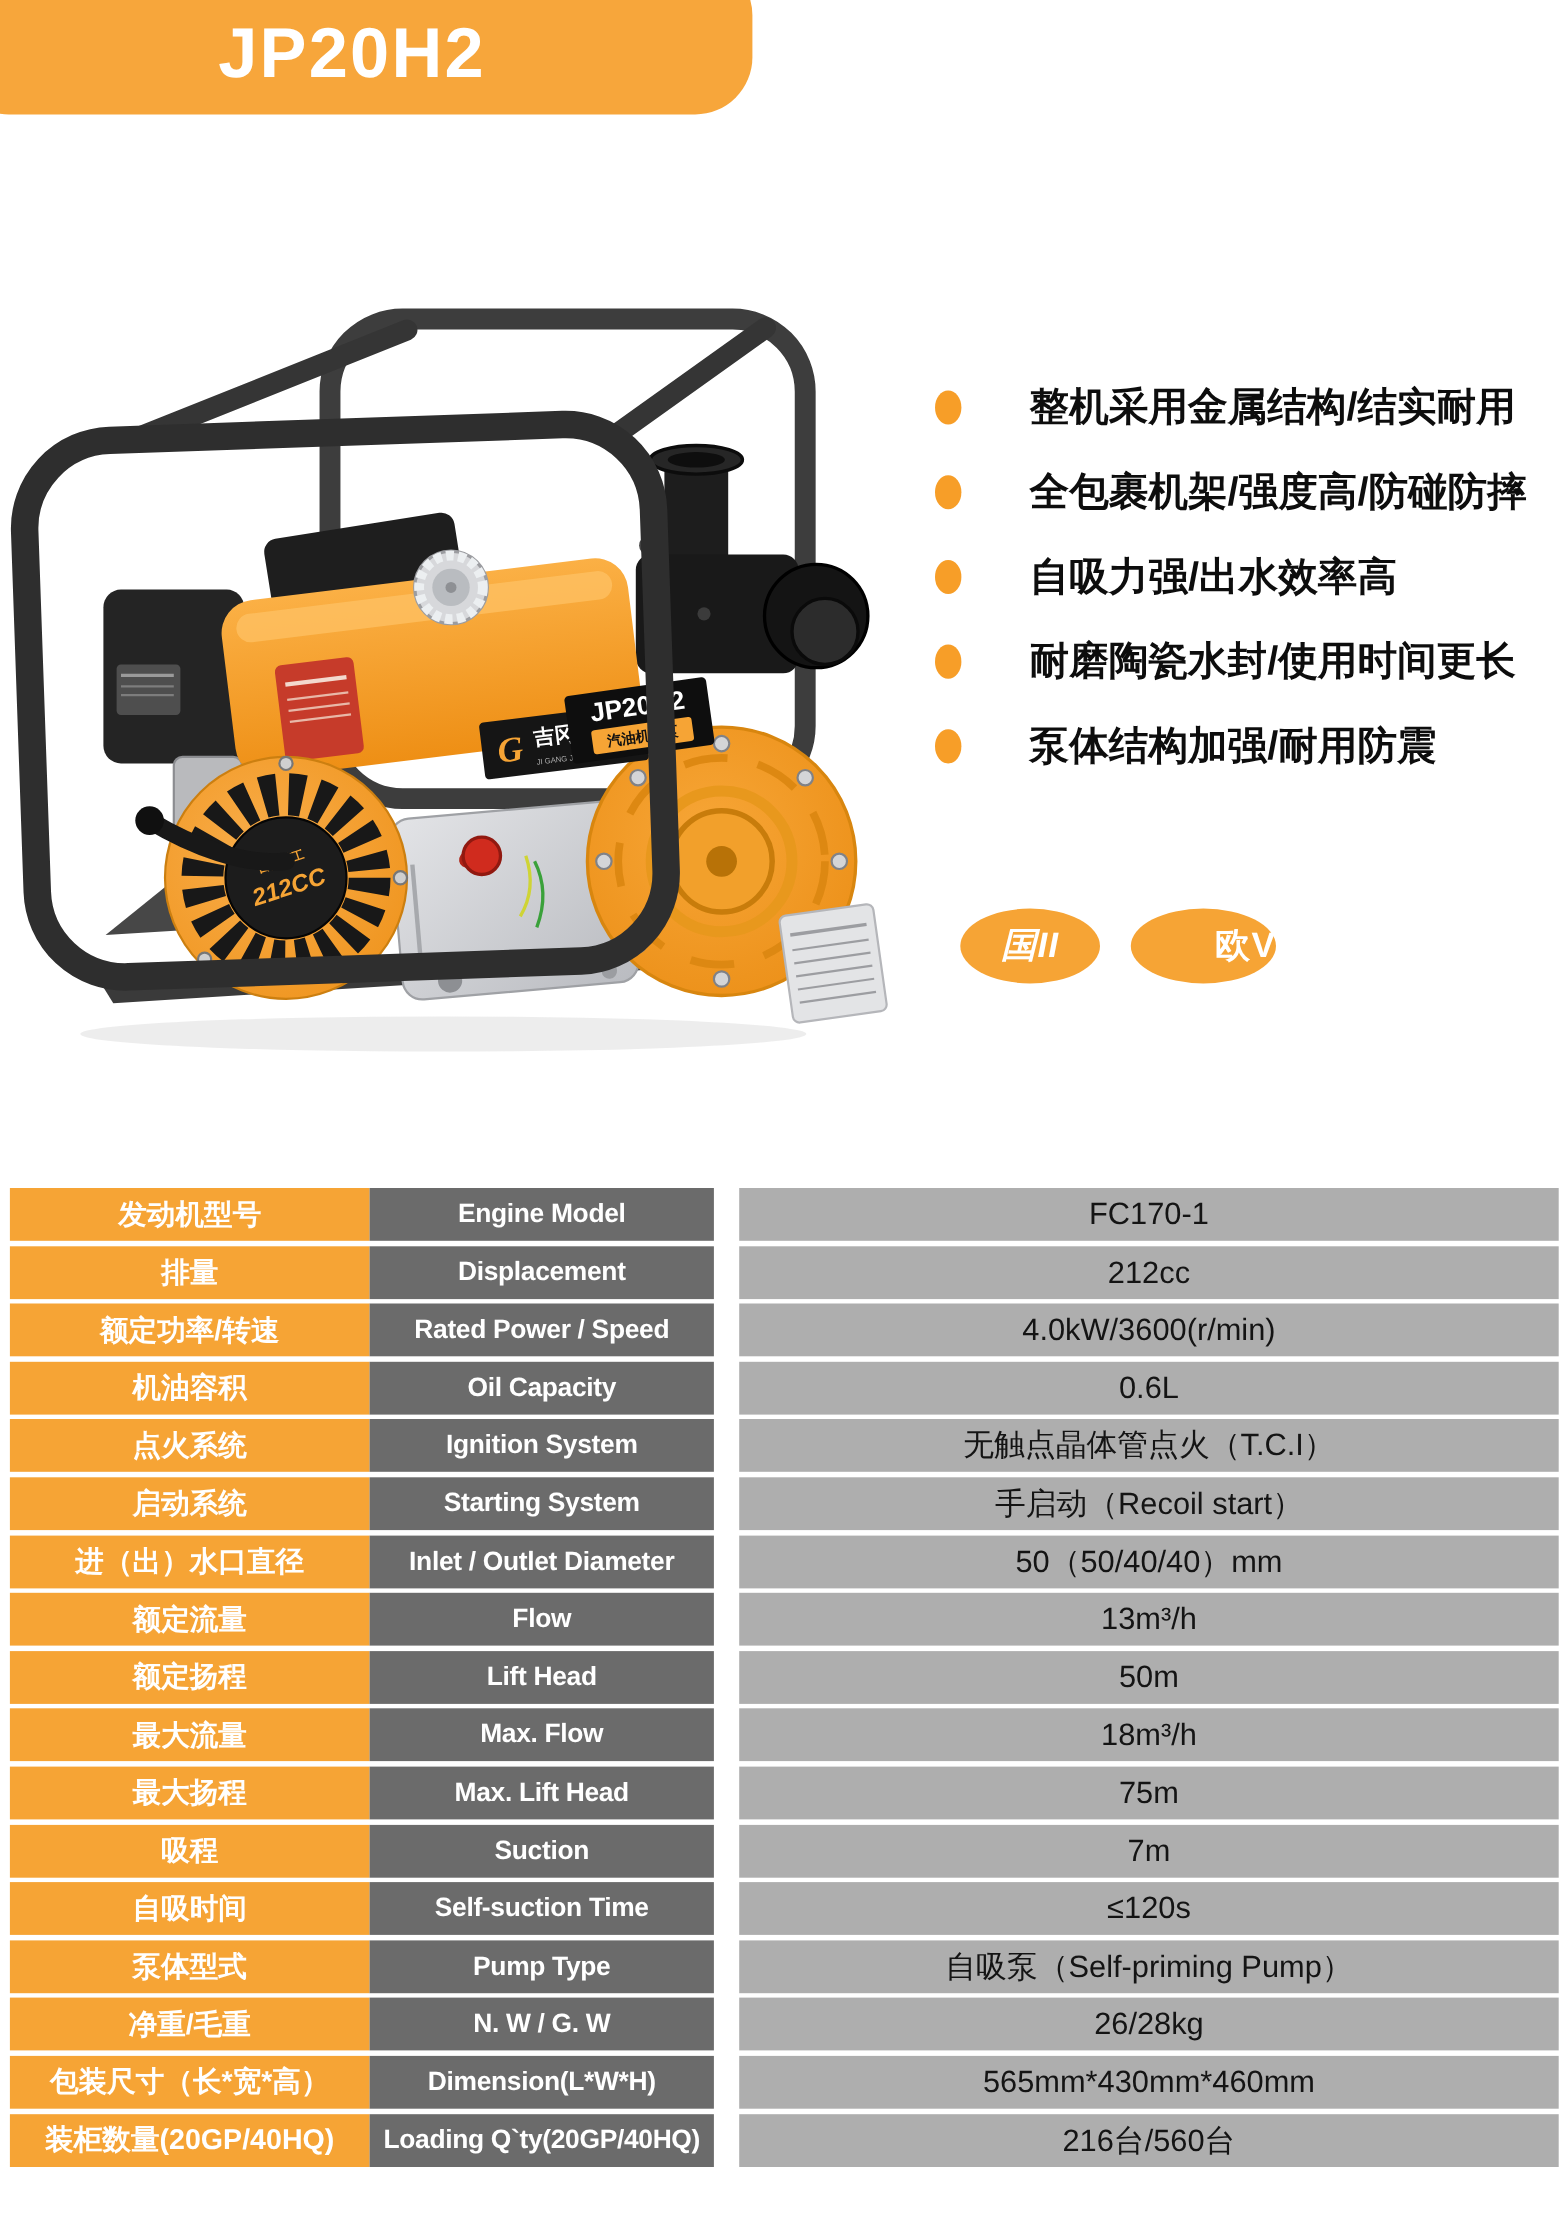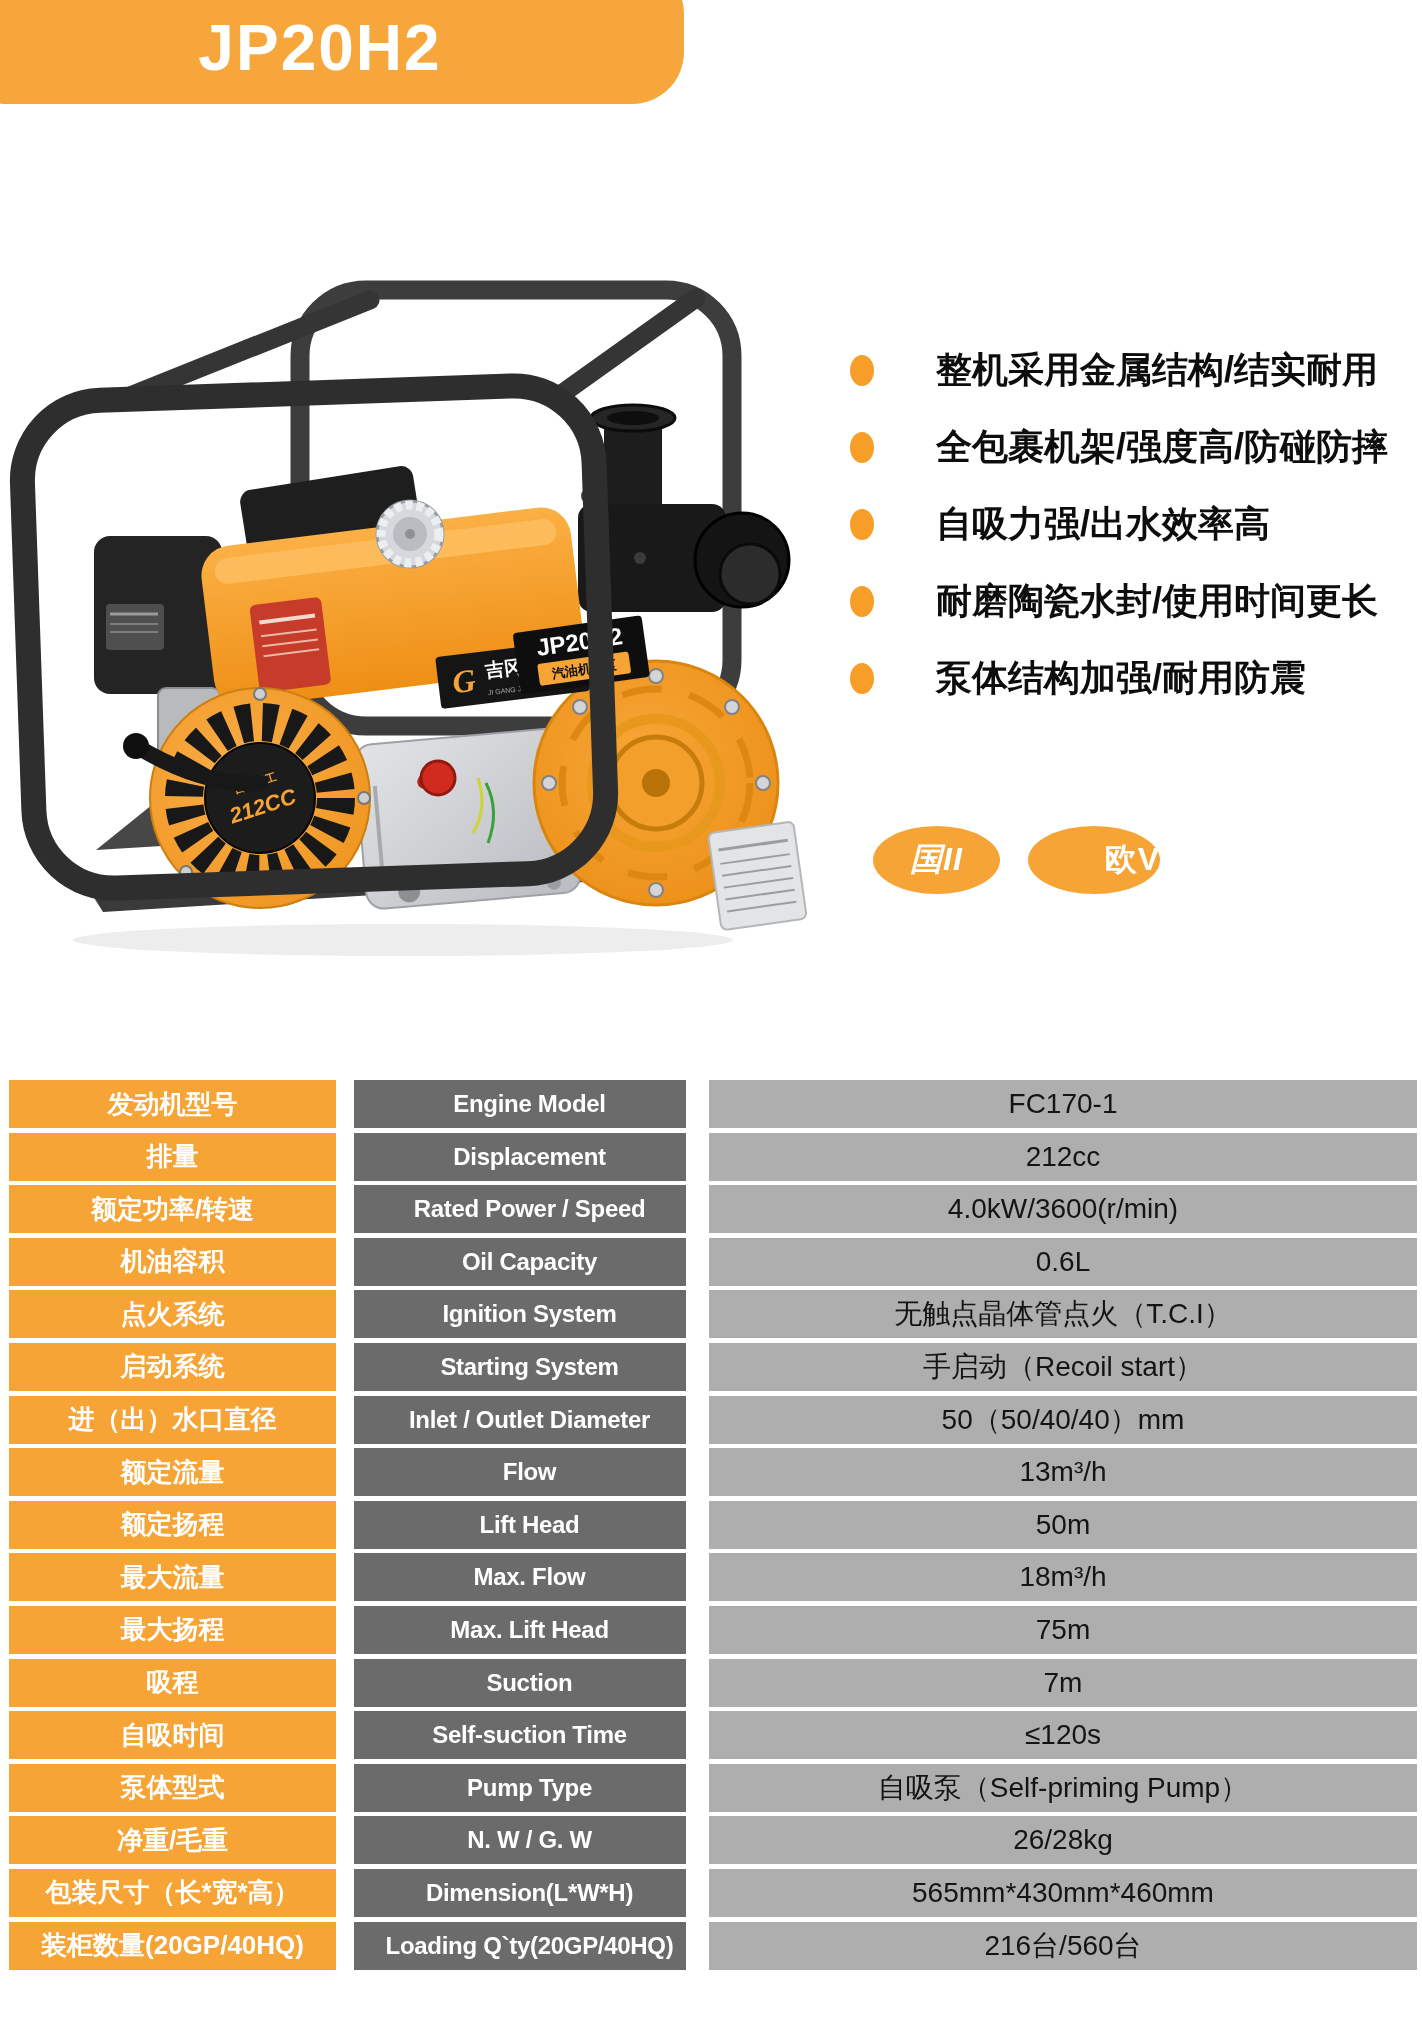--- a/index.html
+++ b/index.html
@@ -36,22 +36,22 @@
     height:68px;border-radius:50%;background:#F6A435;color:#ffffff;
     display:flex;align-items:center;justify-content:center;
     font-size:32px;font-weight:bold;letter-spacing:1px;
   }
   .cert-1{width:127px;margin-right:28px;font-style:italic;}
   .cert-2{width:132px;justify-content:flex-end;}
   
   .spec-table{position:absolute;left:9px;top:1080px;width:1408px;}
   .row{display:flex;height:48px;margin-bottom:4.6px;}
   .row > div{display:flex;align-items:center;justify-content:center;overflow:hidden;}
-  .c1{width:327px;margin-right:18px;background:#F6A435;color:#ffffff;font-weight:bold;font-size:26px;}
-  .c2{width:313px;margin-right:23px;background:#6B6B6B;color:#ffffff;font-weight:bold;font-size:24px;letter-spacing:-0.3px;padding-left:19px;}
+  .c1{width:327px;background:#F6A435;color:#ffffff;font-weight:bold;font-size:26px;}
+  .c2{width:313px;margin-right:23px;background:#6B6B6B;color:#ffffff;font-weight:bold;font-size:24px;letter-spacing:-0.3px;}
   .c3{flex:1;background:#AEAEAE;color:#141414;font-weight:normal;font-size:28px;}
   .c1 span,.c2 span,.c3 span{white-space:nowrap;}
 </style>
 </head>
 <body>
 
 <div class="title-badge">
   <span>JP20H2</span>
 </div>
 

